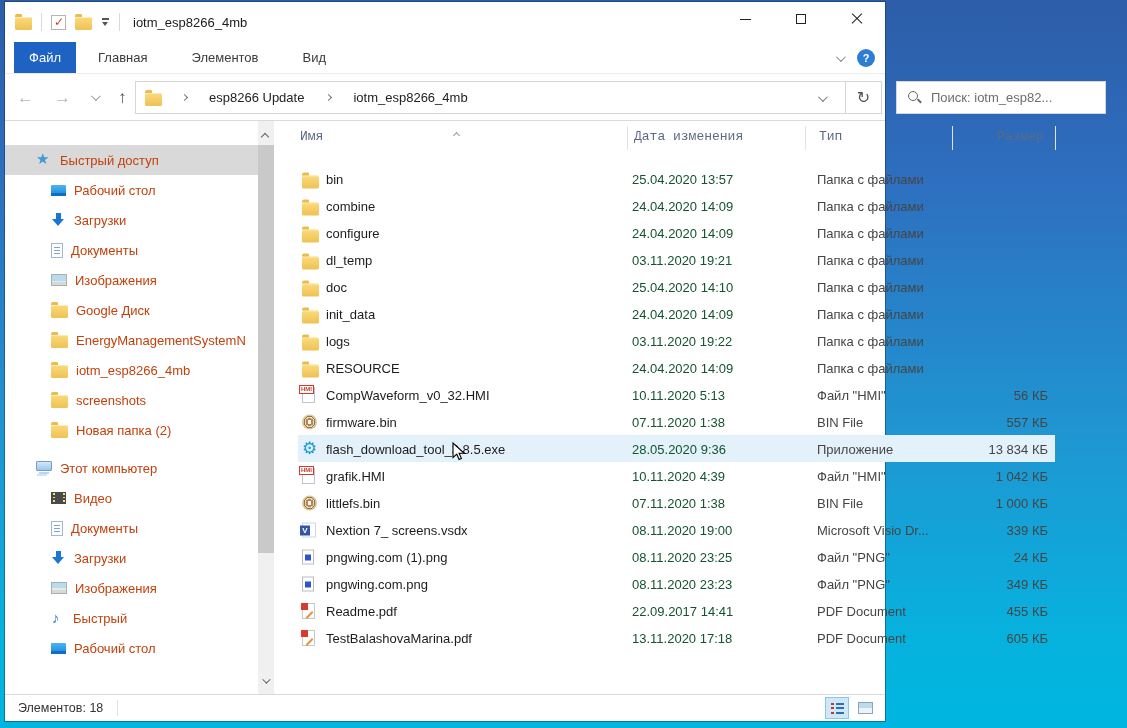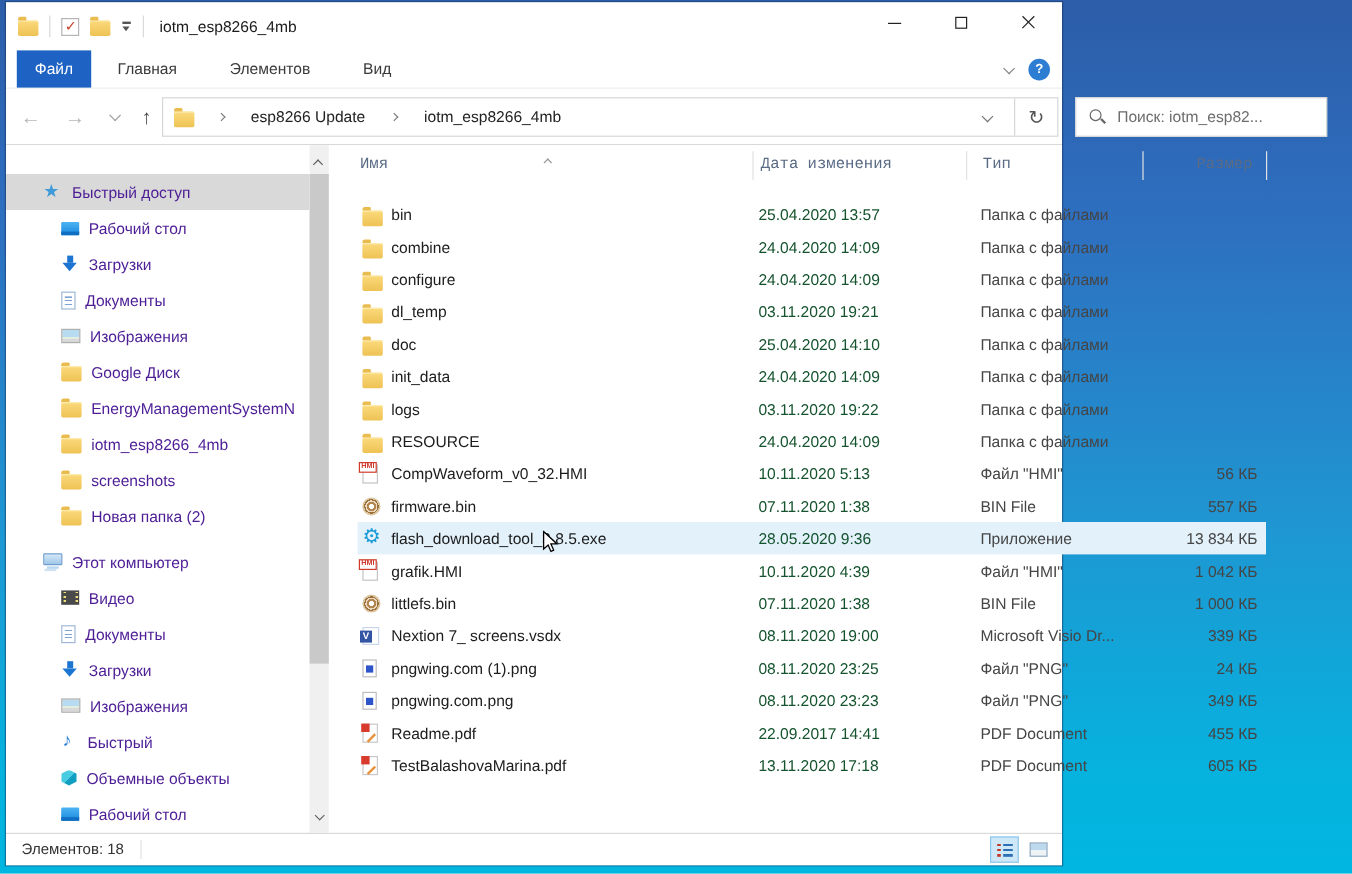--- a/index.html
+++ b/index.html
@@ -50,21 +50,21 @@
   .ic-refresh::before { content:'\21bb'; font-size:16px; color:#555; }
   .searchbox { position:absolute; left:891px; top:7px; width:210px; height:33px; border:1px solid #d6d6d6; background:#fff; display:flex; align-items:center; padding-left:10px; gap:9px; }
   .searchbox input { border:none; outline:none; width:160px; font-size:13px; font-family:inherit; color:#333; }
   .searchbox input::placeholder { color:#6d6d6d; opacity:1; }
   .ic-search { width:15px; height:15px; position:relative; display:inline-block; }
   .ic-search::before { content:''; position:absolute; left:1px; top:1px; width:8px; height:8px; border:1.5px solid #666; border-radius:50%; }
   .ic-search::after { content:''; position:absolute; left:10px; top:10px; width:5px; height:1.5px; background:#666; transform:rotate(45deg); }
   
   .main { position:absolute; left:0; top:119px; right:0; bottom:27px; background:#fff; }
   .sidebar { position:absolute; left:0; top:0; width:253px; bottom:0; overflow:hidden; padding-top:24px; }
-  .side-row { height:30px; display:flex; align-items:center; position:relative; font-size:13px; color:#4c1d95; white-space:nowrap; }
+  .side-row { height:30px; display:flex; align-items:center; position:relative; font-size:13px; color:#c2410c; white-space:nowrap; }
   .side-group { padding-left:31px; gap:8px; }
   .side-group.selected { background:#d9d9d9; }
   .side-child { padding-left:46px; gap:8px; overflow:hidden; }
   .side-gap { height:8px; }
   .side-scroll { position:absolute; left:253px; top:0; width:16px; bottom:0; background:#f0f0f0; }
   .scroll-thumb { position:absolute; left:0; width:16px; top:24px; height:408px; background:#c9c9c9; }
   .scroll-arrow { position:absolute; left:4px; }
   .scroll-arrow.up { top:7px; }
   .scroll-arrow.down { bottom:7px; }
   .scroll-arrow .chev { border-color:#606060; width:6px; height:6px; }
@@ -266,24 +266,20 @@
           <span class="ic ic-down"></span>
           <span>Загрузки</span>
         </div>
         <div class="side-row side-child">
           <span class="ic ic-pic"></span>
           <span>Изображения</span>
         </div>
         <div class="side-row side-child">
           <span class="ic ic-music"></span>
           <span>Быстрый</span>
-        </div>
-        <div class="side-row side-child">
-          <span class="ic ic-cube"></span>
-          <span>Объемные объекты</span>
         </div>
         <div class="side-row side-child">
           <span class="ic ic-desktop"></span>
           <span>Рабочий стол</span>
         </div>
       </div>
 
     <div class="side-scroll">
       <span class="scroll-arrow up"><span class="chev chev-up"></span></span>
       <div class="scroll-thumb"></div>

